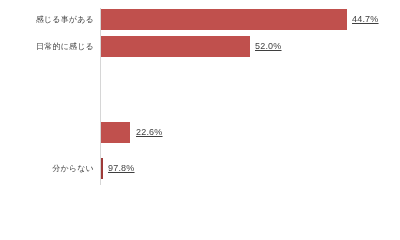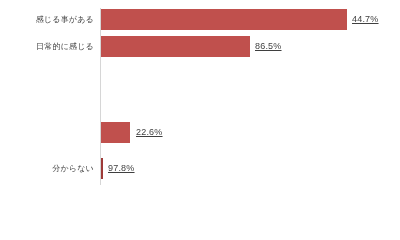--- a/index.html
+++ b/index.html
@@ -83,21 +83,21 @@
 
     <div class="bar-row" style="top:9px;">
       <span class="cat-label">感じる事がある</span>
       <span class="bar" style="width:246px;"></span>
       <span class="value-label" style="left:352px;">44.7%</span>
     </div>
 
     <div class="bar-row" style="top:36px;">
       <span class="cat-label">日常的に感じる</span>
       <span class="bar" style="width:149px;"></span>
-      <span class="value-label" style="left:255px;">86.5%</span>
+      <span class="value-label" style="left:255px;">52.0%</span>
     </div>
 
 
     <div class="bar-row" style="top:122px;">
       <span class="bar" style="width:29px;"></span>
       <span class="value-label" style="left:136px;">22.6%</span>
     </div>
 
     <div class="bar-row" style="top:158px;">
       <span class="cat-label">分からない</span>

